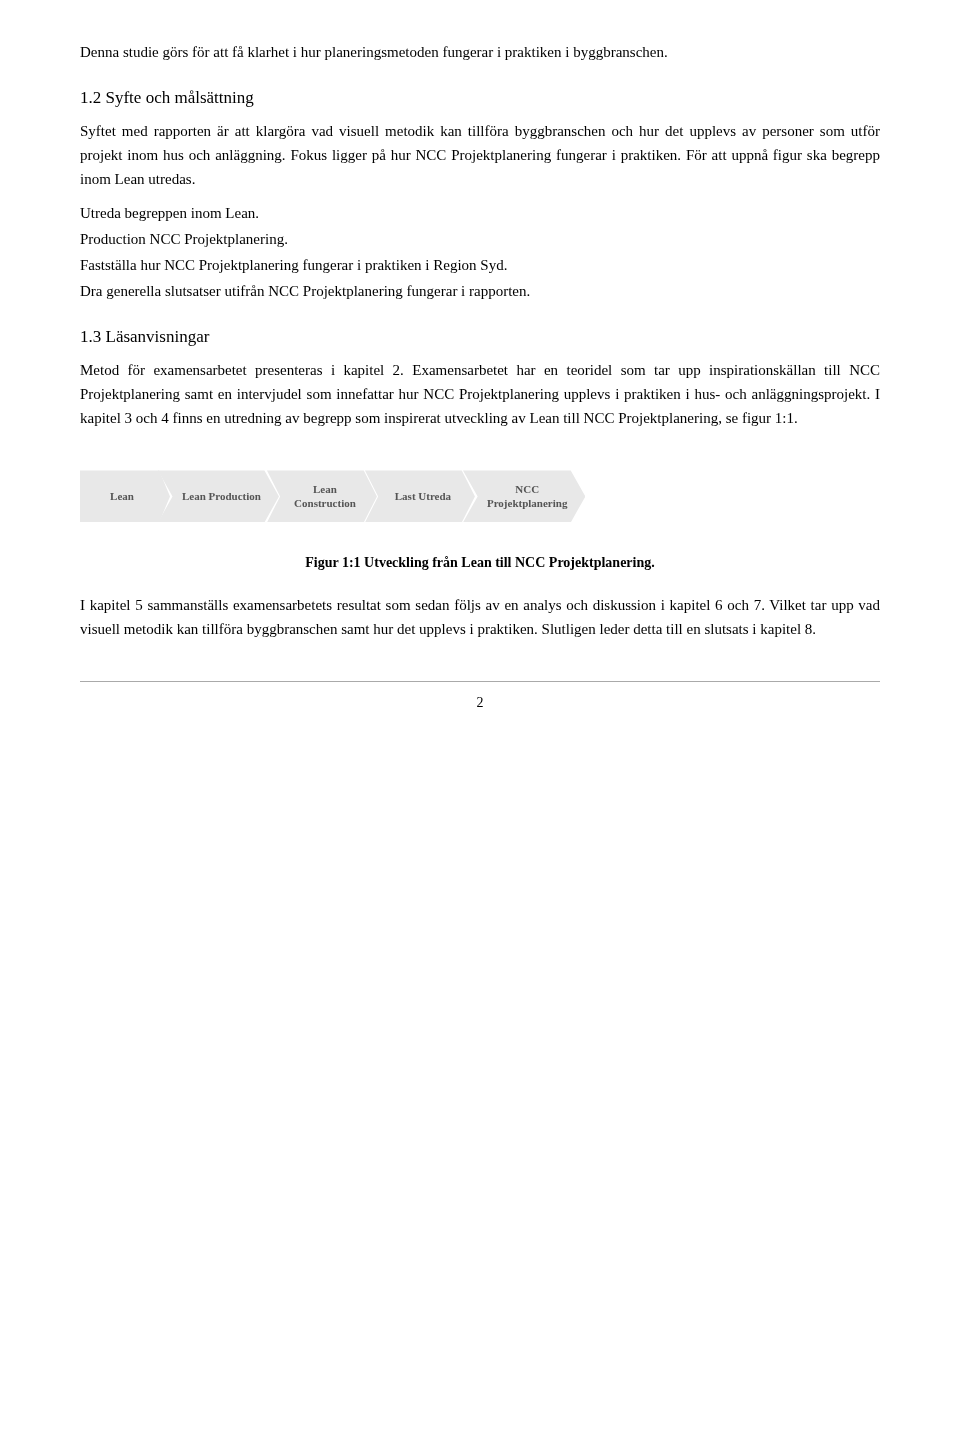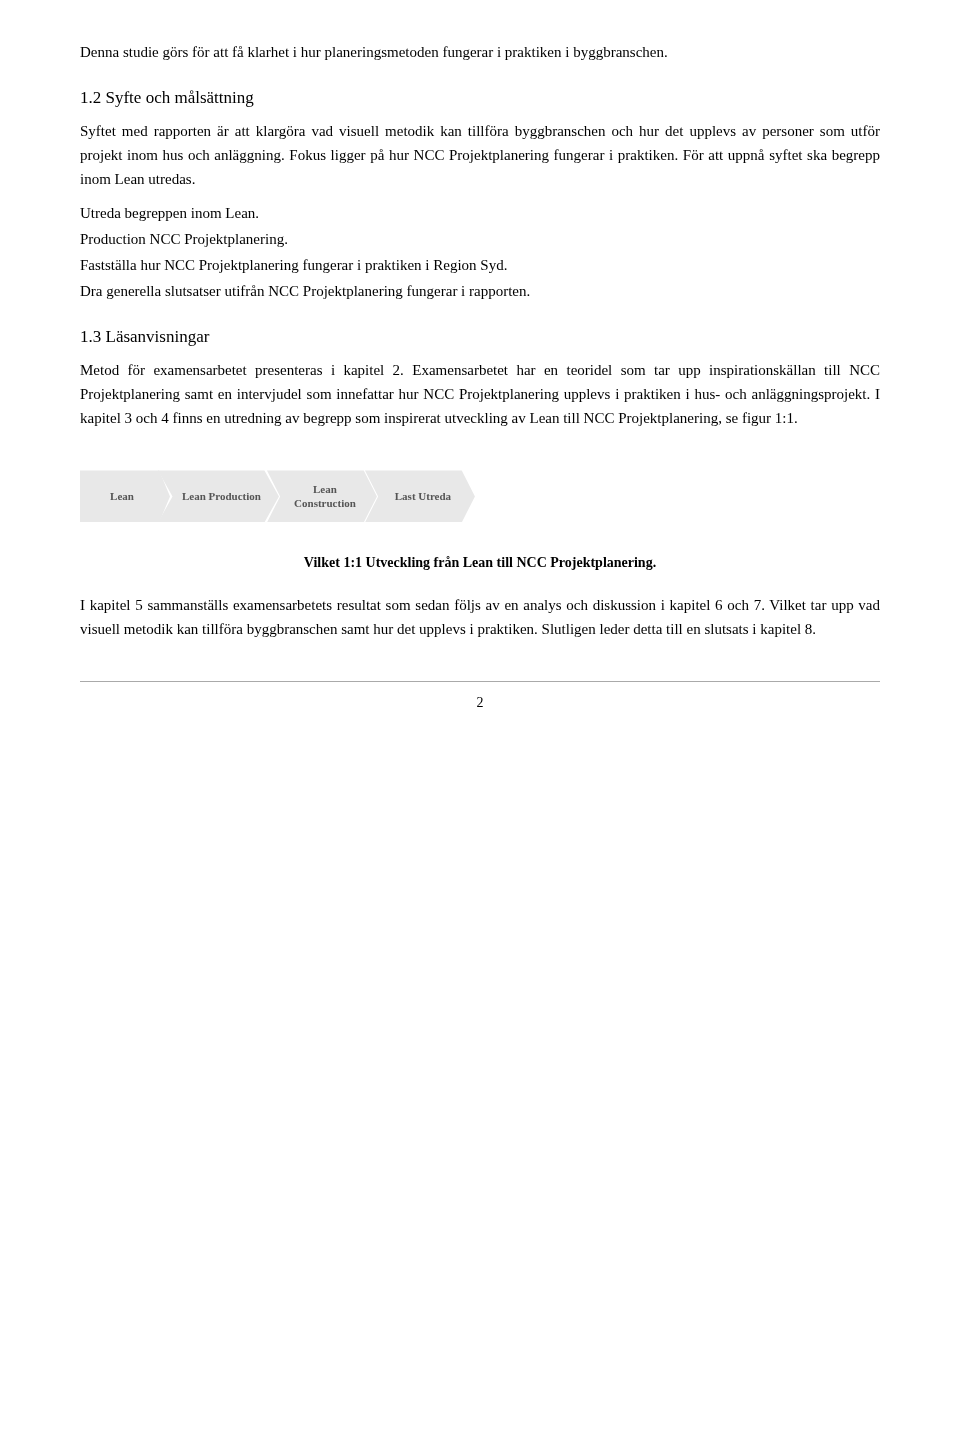--- a/index.html
+++ b/index.html
@@ -92,21 +92,21 @@
   </style>
 </head>
 <body>
 
 <div class="page-content">
 
   <p>Denna studie görs för att få klarhet i hur planeringsmetoden fungerar i praktiken i byggbranschen.</p>
 
   <div class="section-title">1.2 Syfte och målsättning</div>
 
-  <p>Syftet med rapporten är att klargöra vad visuell metodik kan tillföra byggbranschen och hur det upplevs av personer som utför projekt inom hus och anläggning. Fokus ligger på hur NCC Projektplanering fungerar i praktiken. För att uppnå syftet ska begrepp inom Lean utredas.</p>
+  <p>Syftet med rapporten är att klargöra vad visuell metodik kan tillföra byggbranschen och hur det upplevs av personer som utför projekt inom hus och anläggning. Fokus ligger på hur NCC Projektplanering fungerar i praktiken. För att uppnå figur ska begrepp inom Lean utredas.</p>
 
   <ul class="goals-list">
     <li><span>Utreda begreppen inom Lean.</span></li>
     <li><span>Production NCC Projektplanering.</span></li>
     <li><span>Fastställa hur NCC Projektplanering fungerar i praktiken i Region Syd.</span></li>
     <li><span>Dra generella slutsatser utifrån NCC Projektplanering fungerar i rapporten.</span></li>
   </ul>
 
   <div class="section-title">1.3 Läsanvisningar</div>
 
@@ -119,23 +119,27 @@
     <div class="arrow-item" style="margin-left:-12px;">
       <span class="arrow-item-text">Lean Production</span>
     </div>
     <div class="arrow-item" style="margin-left:-12px;">
       <span class="arrow-item-text">Lean
 Construction</span>
     </div>
     <div class="arrow-item" style="margin-left:-12px;">
       <span class="arrow-item-text">Last Utreda</span>
     </div>
+    <div class="arrow-item" style="margin-left:-12px;">
+      <span class="arrow-item-text">NCC
+Projektplanering</span>
+    </div>
   </div>
 
-  <div class="figure-caption">Vilket 1:1 Utveckling från Lean till NCC Projektplanering.</div>
+  <div class="figure-caption">Figur 1:1 Utveckling från Lean till NCC Projektplanering.</div>
 
   <p>I kapitel 5 sammanställs examensarbetets resultat som sedan följs av en analys och diskussion i kapitel 6 och 7. Vilket tar upp vad visuell metodik kan tillföra byggbranschen samt hur det upplevs i praktiken. Slutligen leder detta till en slutsats i kapitel 8.</p>
 
   <div class="page-number-area">
     <span>2</span>
   </div>
 
 </div>
 
 </body></html>

